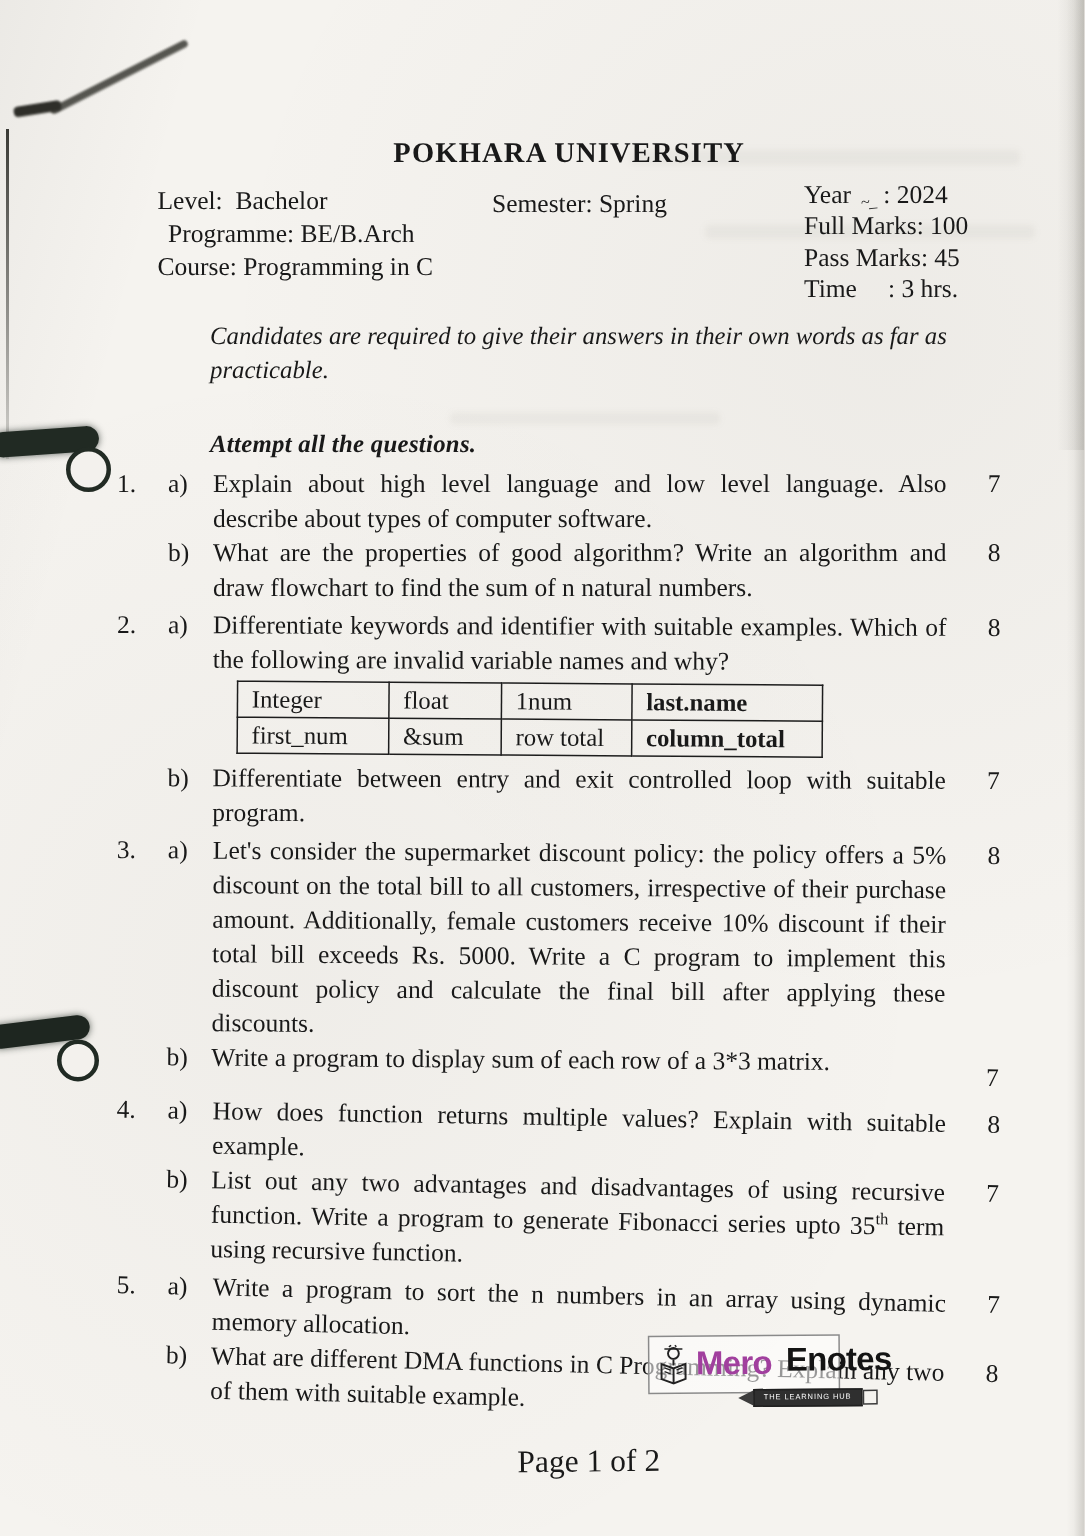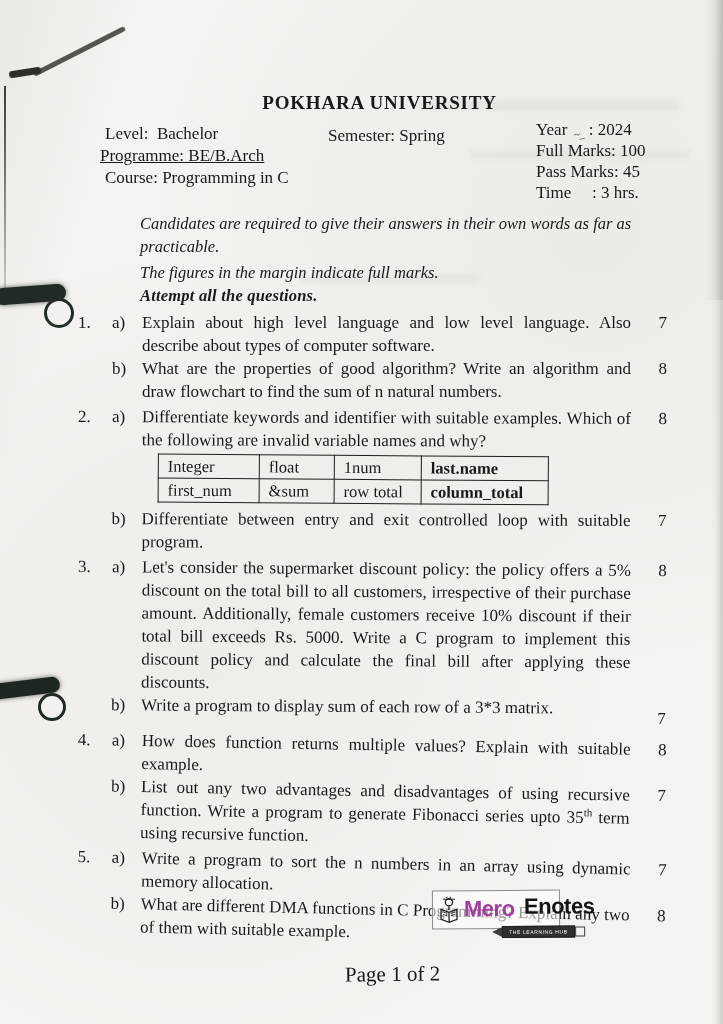--- a/index.html
+++ b/index.html
@@ -96,35 +96,34 @@
       <div class="blob-ring"></div>
   </div>
   <div class="ghost" style="left:420px;top:100px;width:260px;height:10px;"></div>
   <div class="ghost" style="left:470px;top:150px;width:220px;height:9px;"></div>
   <div class="ghost" style="left:300px;top:275px;width:180px;height:8px;"></div>
 
   <div class="title">POKHARA UNIVERSITY</div>
 
   <div class="meta">
     <div class="meta-item" style="left:105px;top:124px;"><span>Level:  Bachelor</span></div>
-    <div class="meta-item" style="left:100px;top:146px;text-decoration:underline;"><span>Programme: BE/B.Arch</span></div>
+    <div class="meta-item" style="left:112px;top:146px;"><span>Programme: BE/B.Arch</span></div>
     <div class="meta-item" style="left:105px;top:168px;"><span>Course: Programming in C</span></div>
     <div class="meta-item" style="left:328px;top:126px;"><span>Semester: Spring</span></div>
     <div class="meta-item" style="left:536px;top:120px;">
       <span>Year</span><span class="squiggle">~_</span><span>: 2024</span>
     </div>
     <div class="meta-item" style="left:536px;top:141px;"><span>Full Marks: 100</span></div>
     <div class="meta-item" style="left:536px;top:162px;"><span>Pass Marks: 45</span></div>
     <div class="meta-item" style="left:536px;top:183px;">
       <span class="time-label">Time</span><span>: 3 hrs.</span>
     </div>
   </div>
 
   <div class="instr" style="top:212px;">Candidates are required to give their answers in their own words as far as practicable.</div>
-  <div class="instr" style="top:261px;">The figures in the margin indicate full marks.</div>
   <div class="instr bold" style="top:284px;">Attempt all the questions.</div>
 
   <div class="questions">
 
     <div class="q">
       <div class="qnum">1.</div>
       <div class="qparts">
         <div class="part">
           <div class="plet">a)</div>
           <div class="ptext">Explain about high level language and low level language. Also describe about types of computer software.</div>

